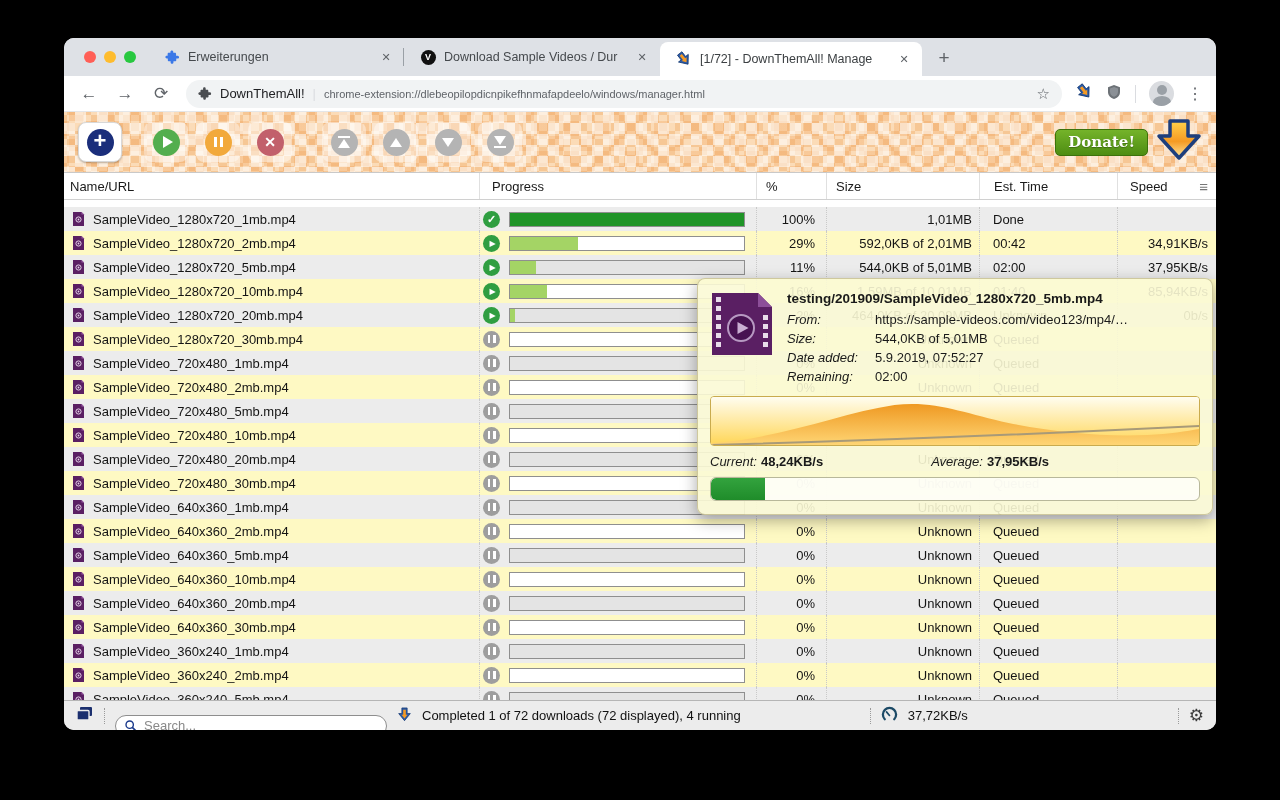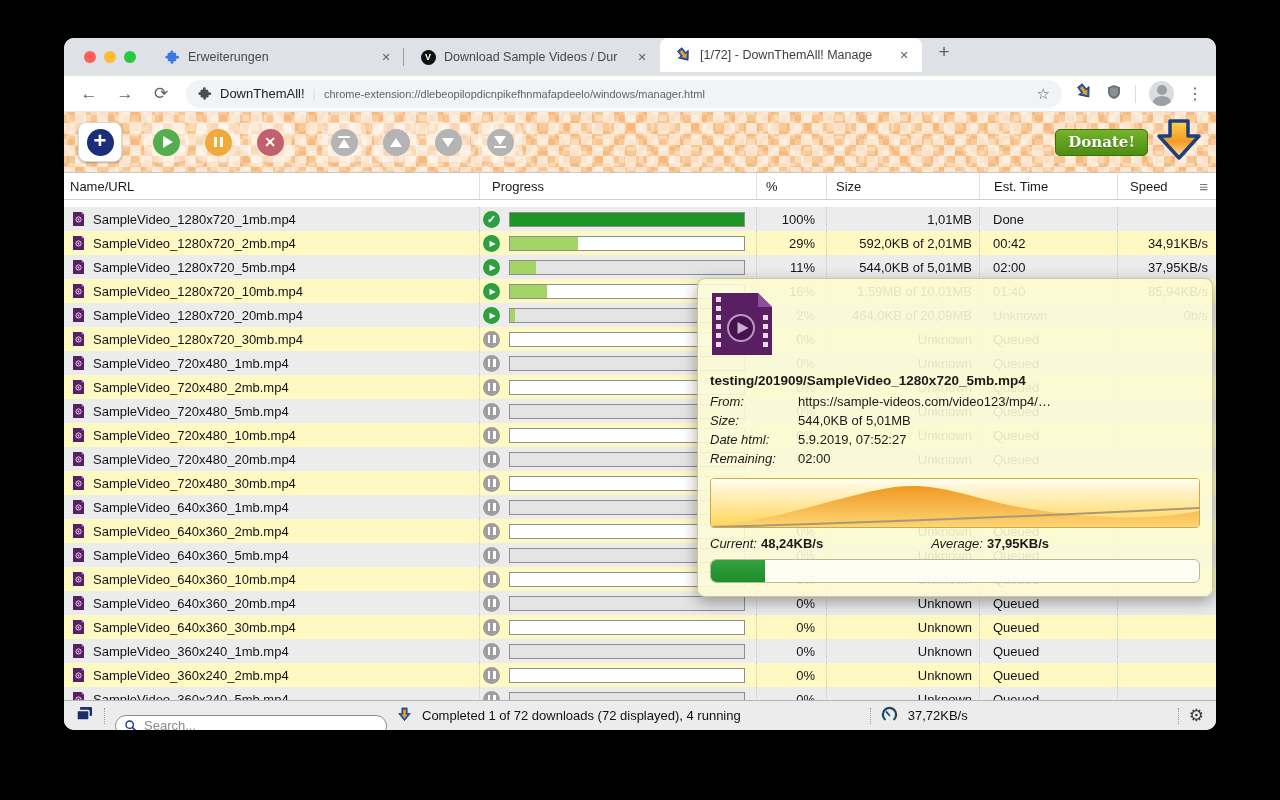--- a/index.html
+++ b/index.html
@@ -6,21 +6,21 @@
   html,body { width:1280px; height:800px; background:#000; font-family:"Liberation Sans", sans-serif; overflow:hidden; }
 
   .window { position:absolute; left:64px; top:38px; width:1152px; height:692px;
     border-radius:10px; overflow:hidden; background:#fff; }
 
   
   .tabstrip { position:relative; height:38px; background:#dee1e6; display:flex; align-items:flex-end; }
   .traffic { position:absolute; left:20px; top:13px; display:flex; gap:8px; }
   .light { width:12px; height:12px; border-radius:50%; }
   .light.red{ background:#ff5f57;} .light.yellow{ background:#febc2e;} .light.green{ background:#28c840;}
-  .tabs { display:flex; height:100%; margin-left:84px; }
+  .tabs { display:flex; height:100%; align-items:flex-end; margin-left:84px; }
   .tab { width:256px; height:100%; display:flex; align-items:center; padding:0 10px 0 16px;
     font-size:12.5px; color:#45494d; position:relative; }
   .tab .sep { position:absolute; right:0; top:10px; height:18px; width:1px; background:#9aa0a6; }
   .tab.active { width:262px; height:34px; background:#fff; border-radius:8px 8px 0 0; color:#3c4043; }
   .tab .favicon { width:16px; height:16px; margin-right:8px; flex:0 0 auto; display:flex; align-items:center; justify-content:center; }
   .tab .title { flex:1; overflow:hidden; white-space:nowrap; }
   .tab .close { width:16px; height:16px; display:flex; align-items:center; justify-content:center;
     font-size:11px; color:#5f6368; border-radius:50%; }
   .vicon { width:15px; height:15px; background:#111; border-radius:50%; color:#fff; font-size:9px;
     font-weight:bold; display:flex; align-items:center; justify-content:center; }
@@ -118,21 +118,21 @@
   .searchwrap input { width:272px; height:22px; border:1px solid #8e8e8e; border-radius:11px; background:#fff;
     padding:0 10px 0 28px; font-size:13px; font-family:inherit; color:#333; outline:none; }
   .searchwrap input::placeholder { color:#8a8a8a; }
   .searchwrap .mag { position:absolute; left:9px; top:4px; }
   .gear { font-size:17px; color:#3c3c3c; line-height:1; }
 
   
   .tooltip { position:absolute; left:633px; top:240px; width:516px; background:rgba(251,249,213,.9);
     border:1px solid rgba(170,160,110,.55); border-radius:8px; box-shadow:0 5px 16px rgba(0,0,0,.35);
     padding:12px 12px 13px; z-index:6; font-size:13px; color:#1a1a1a; }
-  .tt-head { display:flex; gap:13px;flex-direction:column; }
+  .tt-head { display:flex; gap:13px; }
   .tt-icon { flex:0 0 auto; }
   .tt-body { flex:1; min-width:0; }
   .tt-title { font-weight:bold; font-size:13.5px; margin-bottom:4px; white-space:nowrap; overflow:hidden; }
   .tt-row { display:flex; line-height:19px; }
   .tt-row .lbl { width:88px; font-style:italic; flex:0 0 auto; }
   .tt-row .val { flex:1; white-space:nowrap; overflow:hidden; }
   .tt-graph { margin-top:10px; height:50px; border:1px solid #c9ab4e; border-radius:4px; overflow:hidden; }
   .tt-graph svg { display:block; }
   .tt-speedline { display:flex; align-items:center; margin-top:8px; }
   .tt-speedline .ital { font-style:italic;text-align:center; }
@@ -833,21 +833,21 @@
               <span class="lbl">From:</span>
               <span class="val">https://sample-videos.com/video123/mp4/…</span>
             </div>
 
             <div class="tt-row">
               <span class="lbl">Size:</span>
               <span class="val">544,0KB of 5,01MB</span>
             </div>
 
             <div class="tt-row">
-              <span class="lbl">Date html:</span>
+              <span class="lbl">Date added:</span>
               <span class="val">5.9.2019, 07:52:27</span>
             </div>
 
             <div class="tt-row">
               <span class="lbl">Remaining:</span>
               <span class="val">02:00</span>
             </div>
           </div>
       </div>
     </div>

